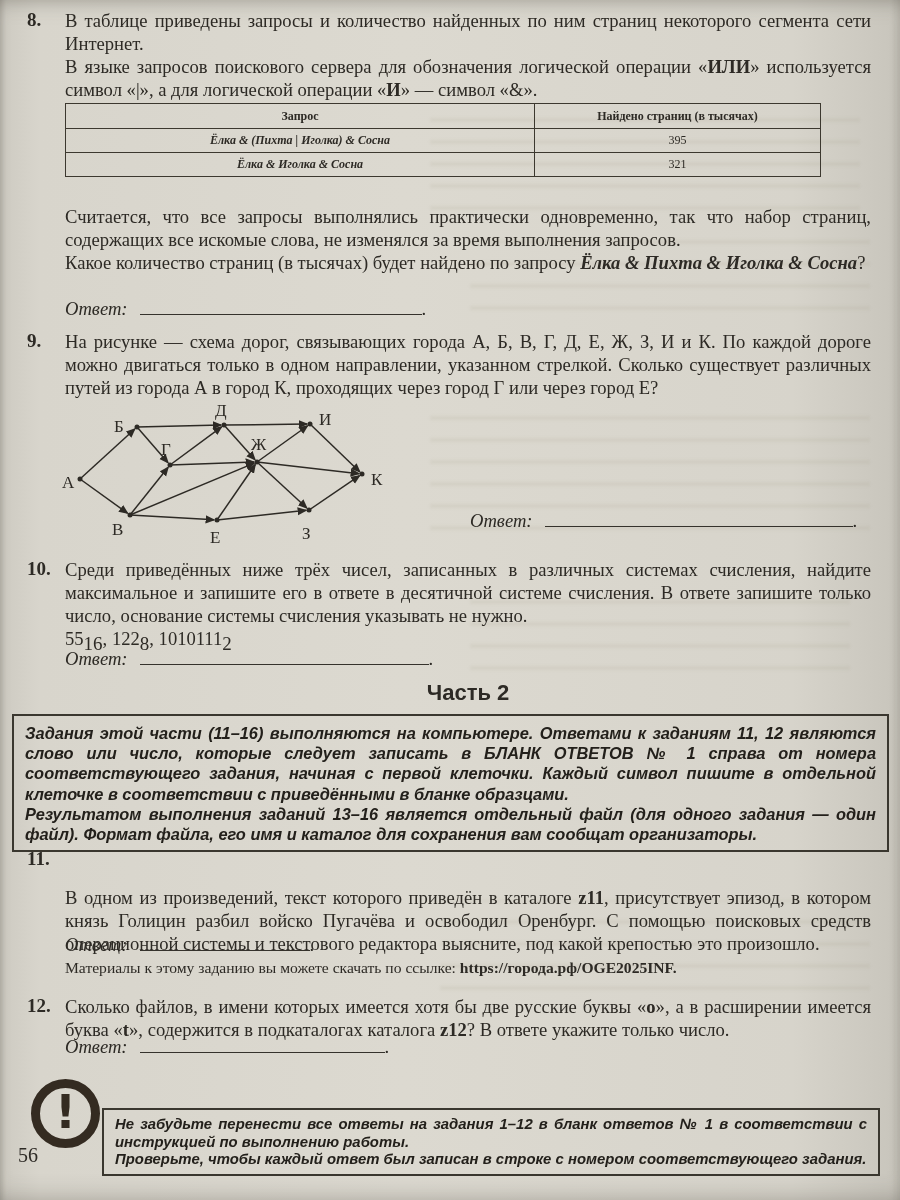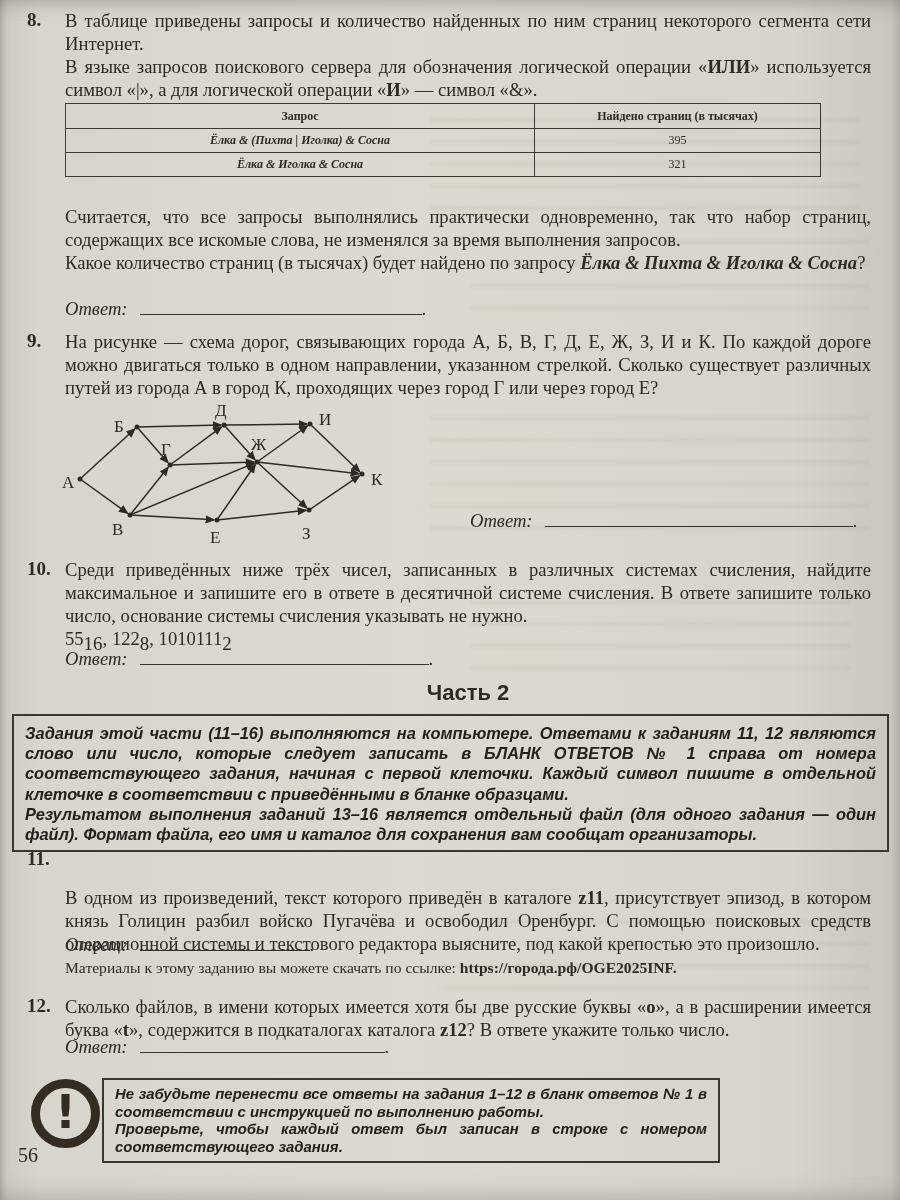--- a/index.html
+++ b/index.html
@@ -26,21 +26,21 @@
   table.qtable th{font-weight:bold;height:24px;}
   .answer-line{position:absolute;font-size:18.6px;}
   .answer-line .lbl{font-style:italic;}
   .answer-line .rule{display:inline-block;border-bottom:1.4px solid #35322c;height:14px;margin-left:12px;vertical-align:baseline;}
   .part2{position:absolute;left:65px;width:806px;text-align:center;
     font-family:"Liberation Sans","DejaVu Sans",sans-serif;font-weight:bold;font-size:22px;}
   .rulebox{position:absolute;box-sizing:border-box;border:2px solid #3a372f;
     font-family:"Liberation Sans","DejaVu Sans",sans-serif;font-weight:bold;font-style:italic;color:#23201b;}
   .rulebox p{margin:0;text-align:justify;}
   #instr-box{left:12px;top:714px;width:877px;padding:7px 11px 6px 11px;font-size:16.4px;line-height:20.2px;}
-  #warn-box{left:102px;top:1078px;width:618px;padding:6px 11px 5px 11px;font-size:14.9px;line-height:17.6px;}
+  #warn-box{left:102px;top:1108px;width:778px;padding:6px 11px 5px 11px;font-size:14.9px;line-height:17.6px;}
   #warn-icon{position:absolute;left:31px;top:1079px;width:51px;height:51px;border:9.5px solid #342b21;border-radius:50%;
     display:flex;align-items:center;justify-content:center;}
   #warn-icon .mark{font-family:"DejaVu Sans",sans-serif;font-weight:900;font-size:46px;line-height:1;color:#342b21;margin-top:-3px;}
   .materials{position:absolute;left:65px;top:959px;width:806px;font-size:15.6px;}
   .pagenum{position:absolute;left:18px;top:1144px;font-size:20px;}
   svg text{font-family:"Liberation Serif","DejaVu Serif",serif;font-size:17px;fill:#2d2a25;}
 </style>
 </head>
 <body>
 

